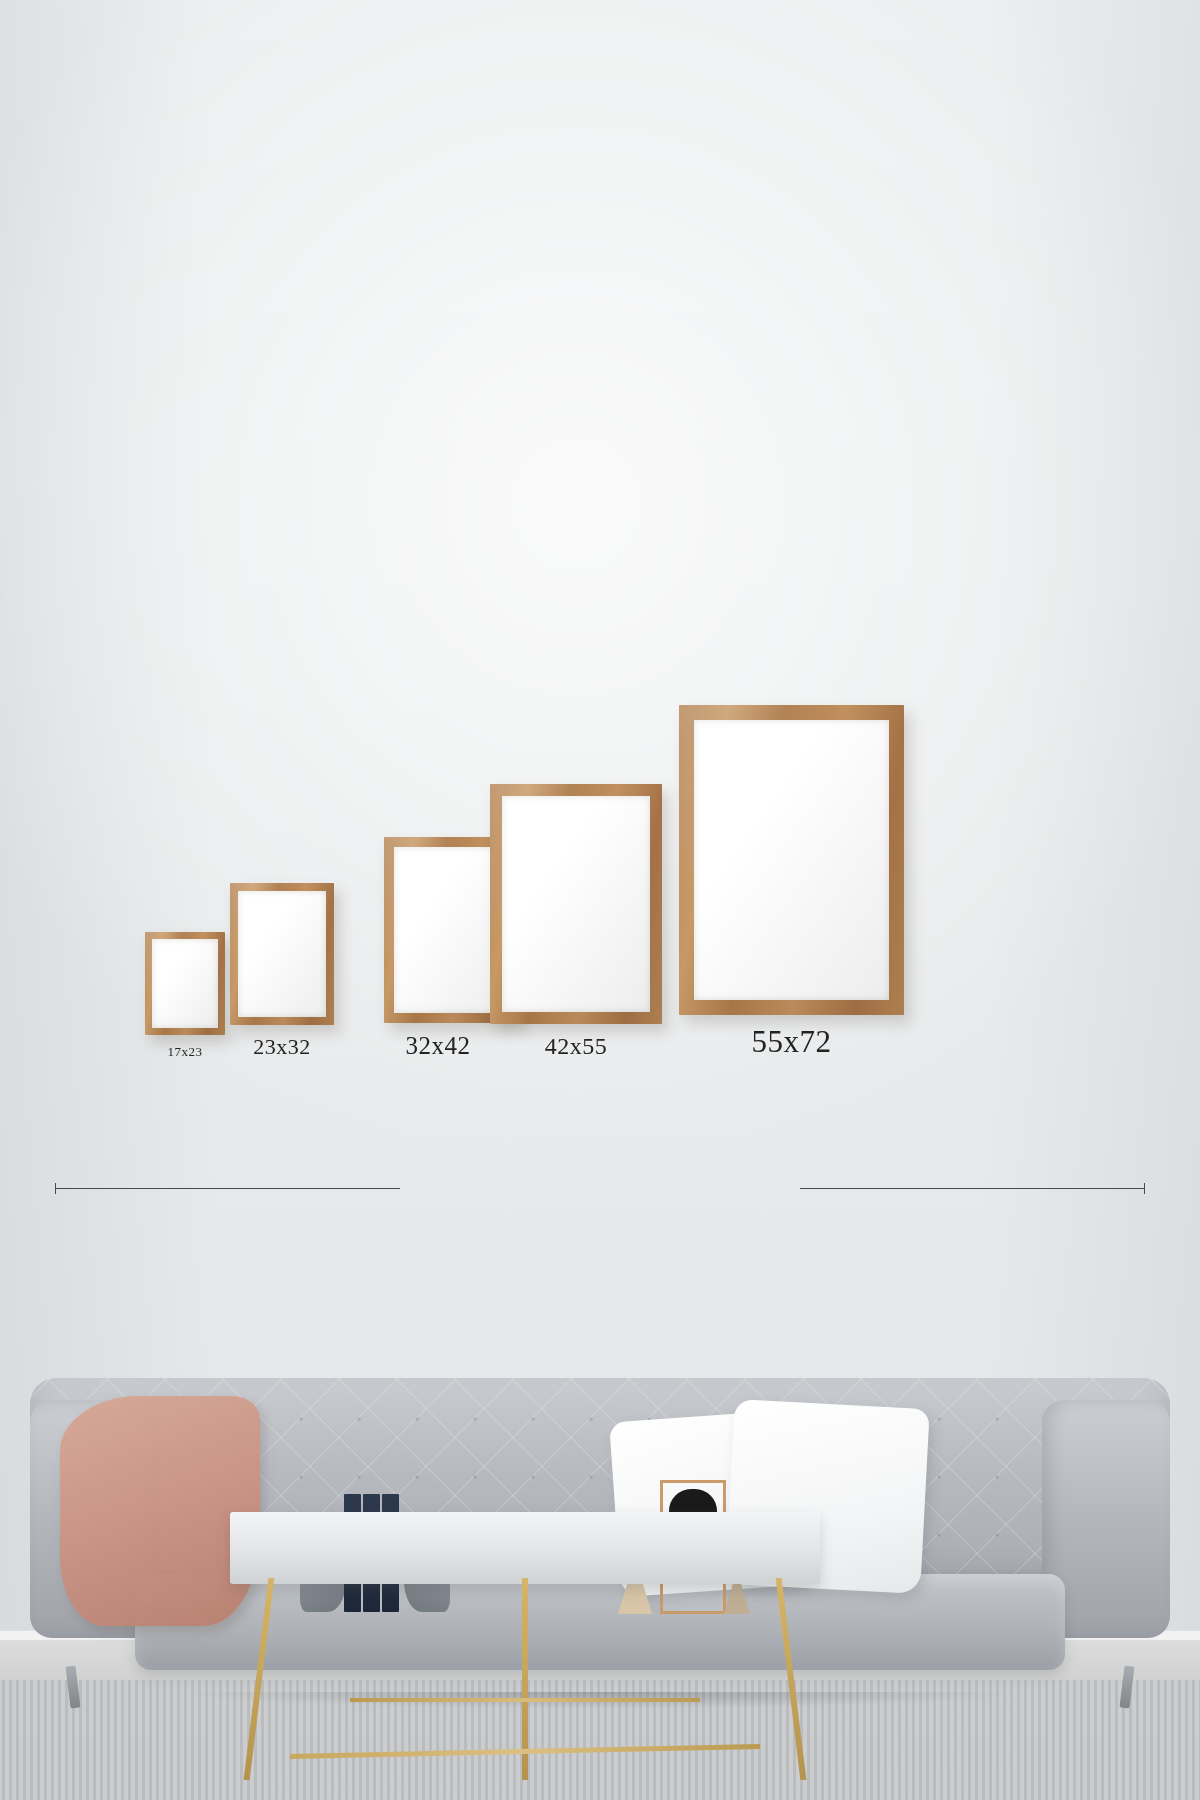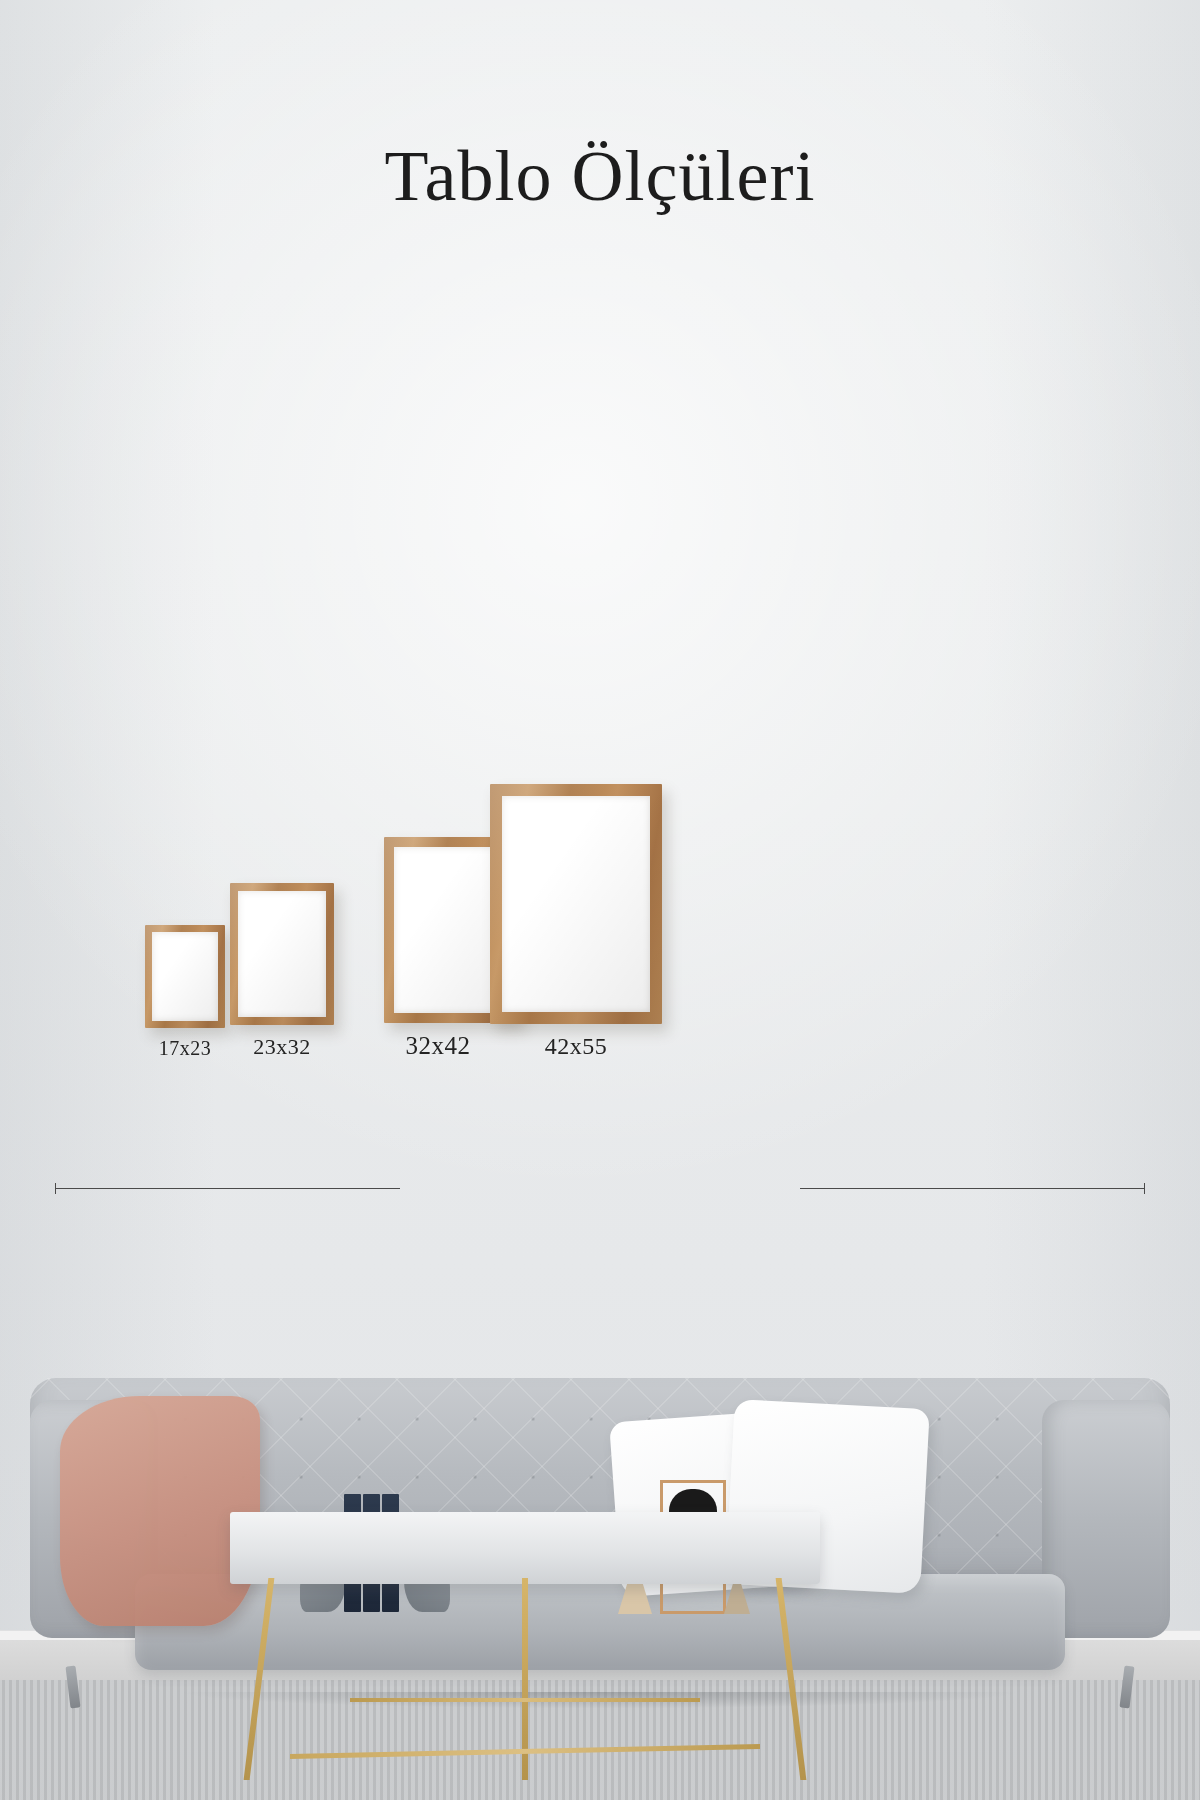--- a/index.html
+++ b/index.html
@@ -374,30 +374,29 @@
     height: 22px;
     background: radial-gradient(ellipse 50% 100% at 50% 0%, rgba(70,75,80,0.30), rgba(70,75,80,0) 75%);
   }
 </style>
 </head>
 <body>
 
 <div class="page">
   <div class="wall-shade"></div>
 
-  <div class="title">Tablo Ölçüleri</div>
 
 
   <div class="frames">
 
     <div class="frame-slot" style="left:145px; width:80px;">
       <div class="frame" style="width:80px; height:103px; margin:0 auto;">
         <div class="mat" style="left:7px; right:7px; top:7px; bottom:7px;"></div>
       </div>
-      <div class="frame-label" style="font-size:20px;">17x23</div>
+      <div class="frame-label" style="font-size:13px;">17x23</div>
     </div>
 
     <div class="frame-slot" style="left:228px; width:108px;">
       <div class="frame" style="width:104px; height:142px; margin:0 auto;">
         <div class="mat" style="left:8px; right:8px; top:8px; bottom:8px;"></div>
       </div>
       <div class="frame-label" style="font-size:22px;">23x32</div>
     </div>
 
     <div class="frame-slot" style="left:340px; width:108px;padding-left:44px;">
@@ -407,20 +406,26 @@
       <div class="frame-label" style="font-size:25px;">32x42</div>
     </div>
 
     <div class="frame-slot" style="left:490px; width:172px;">
       <div class="frame" style="width:172px; height:240px; margin:0 auto;">
         <div class="mat" style="left:12px; right:12px; top:12px; bottom:12px;"></div>
       </div>
       <div class="frame-label" style="font-size:24px;">42x55</div>
     </div>
 
+    <div class="frame-slot" style="left:679px; width:225px;">
+      <div class="frame" style="width:225px; height:310px; margin:0 auto;">
+        <div class="mat" style="left:15px; right:15px; top:15px; bottom:15px;"></div>
+      </div>
+      <div class="frame-label" style="font-size:31px;">55x72</div>
+    </div>
 
   </div>
 
   <div class="measure">
     <div class="measure-line left">
         <span class="cap"></span>
       </div>
     <div class="measure-line right">
         <span class="cap"></span>
       </div>

